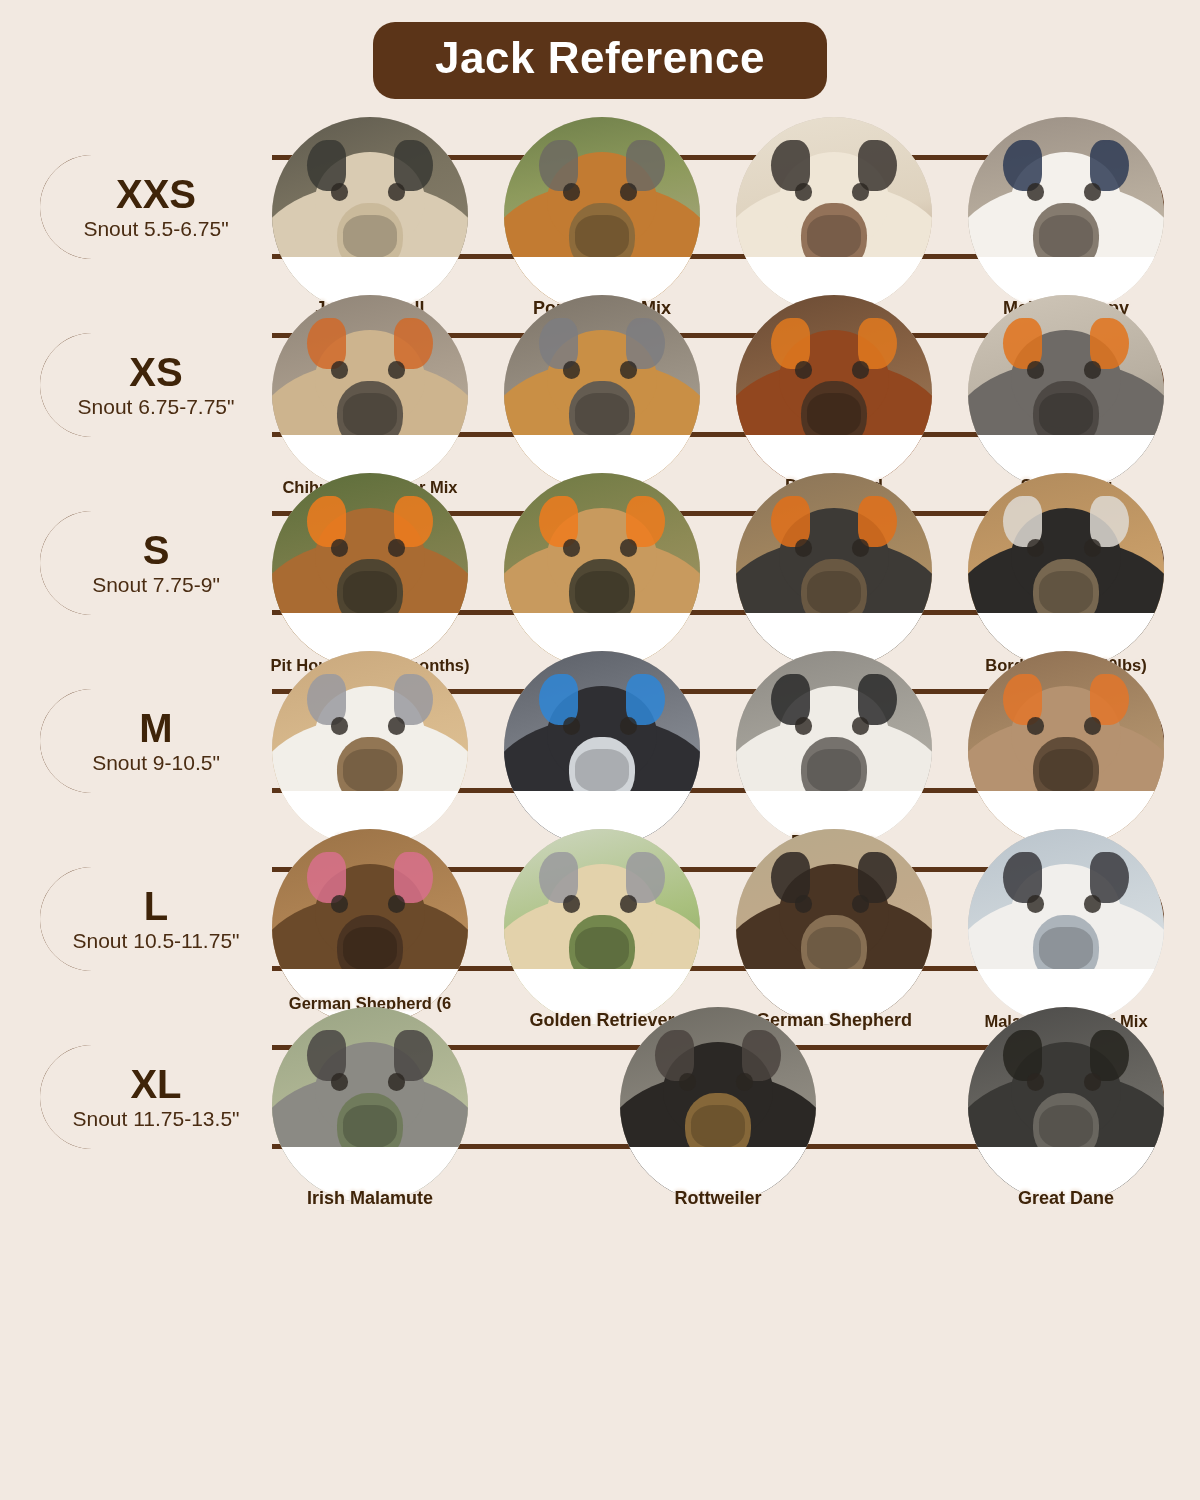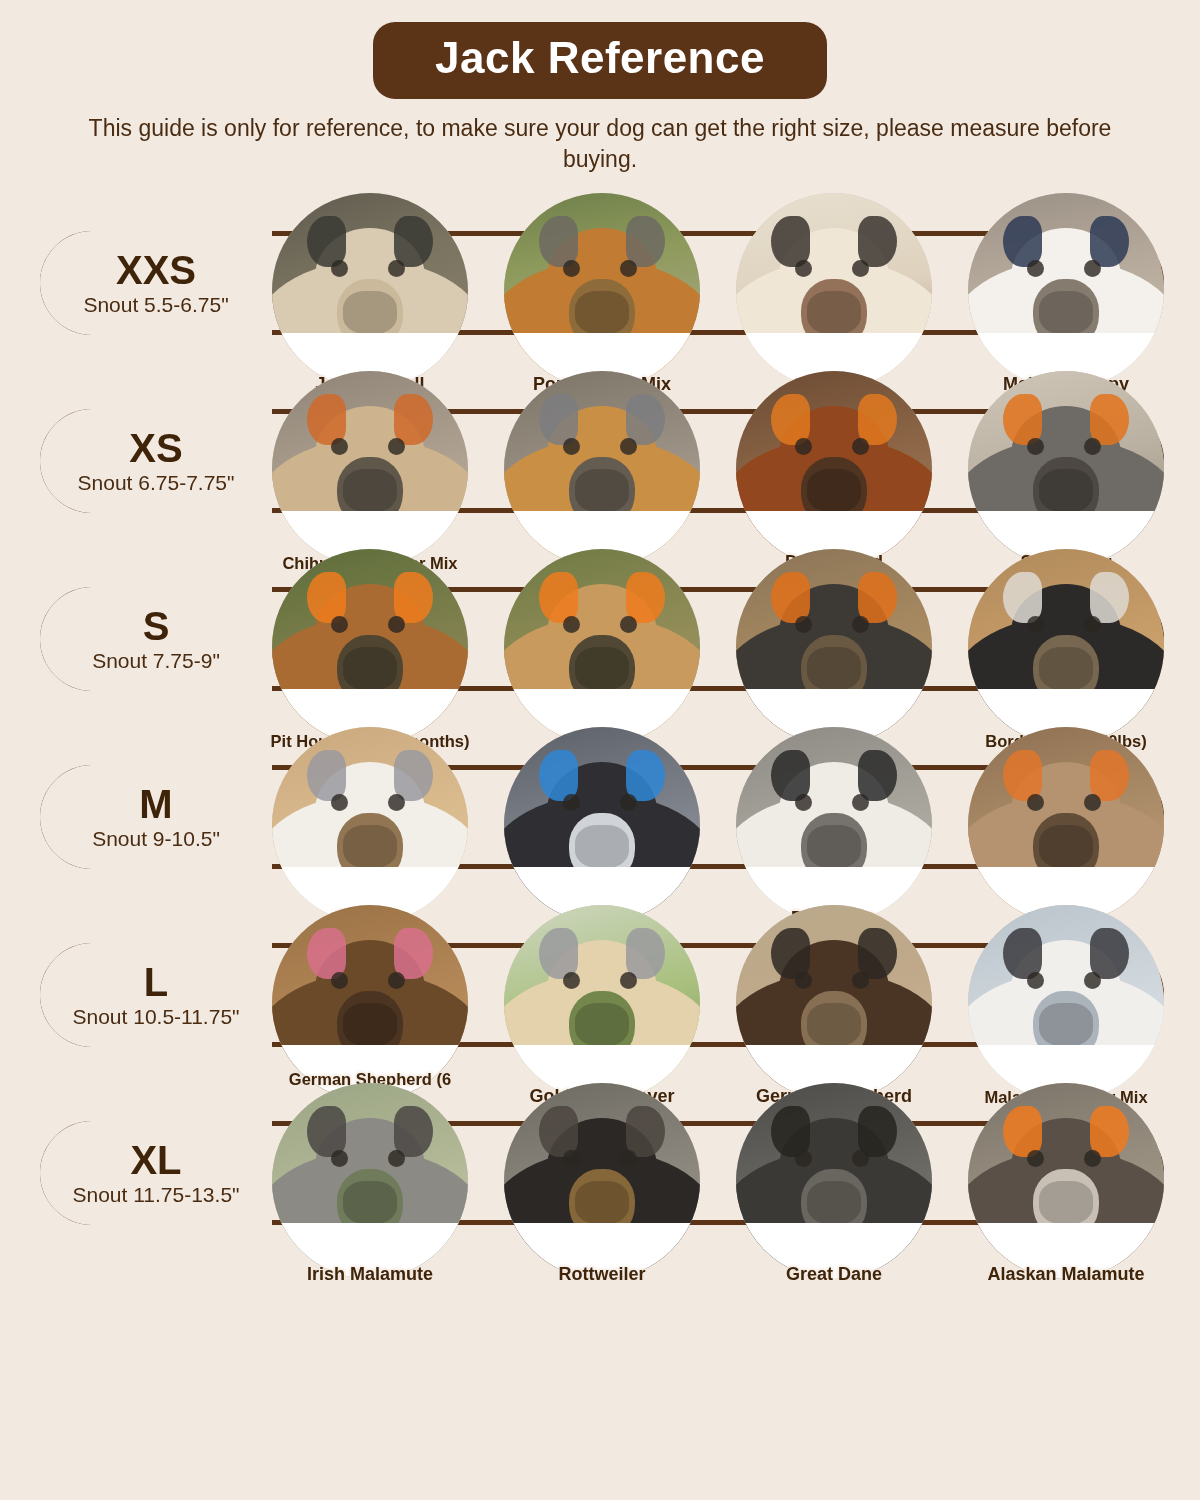--- a/index.html
+++ b/index.html
@@ -149,21 +149,20 @@
   }
 </style>
 </head>
 <body>
 
 <div class="page">
 
   <div class="title-wrap">
     <div class="title-pill">Jack Reference</div>
   </div>
-  <div class="subtitle">This guide is only for reference, to make sure your dog can get the right size, please measure before buying.</div>
 
   <div class="rows" id="rows">
       <div class="row">
     <div class="band"></div>
     <div class="size-box">
       <div class="size-label">XXS</div>
       <div class="size-snout">Snout 5.5-6.75"</div>
     </div>
     <div class="cells">
       <div class="cell">
@@ -618,35 +617,17 @@
       <div class="dog" style="left:33%;top:44%;width:34%;height:36%;border-radius:46% 46% 50% 50%;background:#6b6862;opacity:.95;"></div>
       <div class="dog" style="left:36%;top:50%;width:28%;height:22%;border-radius:40%;background:rgba(0,0,0,.18);"></div>
       <div class="dog" style="left:30%;top:34%;width:9%;height:9%;border-radius:50%;background:#2a2520;opacity:.8;"></div>
       <div class="dog" style="left:59%;top:34%;width:9%;height:9%;border-radius:50%;background:#2a2520;opacity:.8;"></div>
     </div>
         <div class="caption-clip">
               <div class="inner"></div>
             </div>
         <div class="caption ">Great Dane</div>
       </div>
-      <div class="cell">
-
-    <div class="photo">
-      <div class="sky" style="background:linear-gradient(165deg,#7b7368 0%,#958c7e 45%,#ada394 100%)"></div>
-      <div class="dog" style="left:-10%;top:34%;width:120%;height:80%;border-radius:50% 50% 42% 42%;background:#5a5048;"></div>
-      <div class="dog" style="left:22%;top:18%;width:56%;height:50%;border-radius:50%;background:#5a5048;"></div>
-      <div class="dog" style="left:18%;top:12%;width:20%;height:26%;border-radius:60% 40% 40% 60%;background:#ef7a1e;opacity:.85;"></div>
-      <div class="dog" style="left:62%;top:12%;width:20%;height:26%;border-radius:40% 60% 60% 40%;background:#ef7a1e;opacity:.85;"></div>
-      <div class="dog" style="left:33%;top:44%;width:34%;height:36%;border-radius:46% 46% 50% 50%;background:#cfc6ba;opacity:.95;"></div>
-      <div class="dog" style="left:36%;top:50%;width:28%;height:22%;border-radius:40%;background:rgba(0,0,0,.18);"></div>
-      <div class="dog" style="left:30%;top:34%;width:9%;height:9%;border-radius:50%;background:#2a2520;opacity:.8;"></div>
-      <div class="dog" style="left:59%;top:34%;width:9%;height:9%;border-radius:50%;background:#2a2520;opacity:.8;"></div>
-    </div>
-        <div class="caption-clip">
-              <div class="inner"></div>
-            </div>
-        <div class="caption ">Alaskan Malamute</div>
-      </div>
         </div>
       </div>
     </div>
 
 </div>
 
 </body></html>

